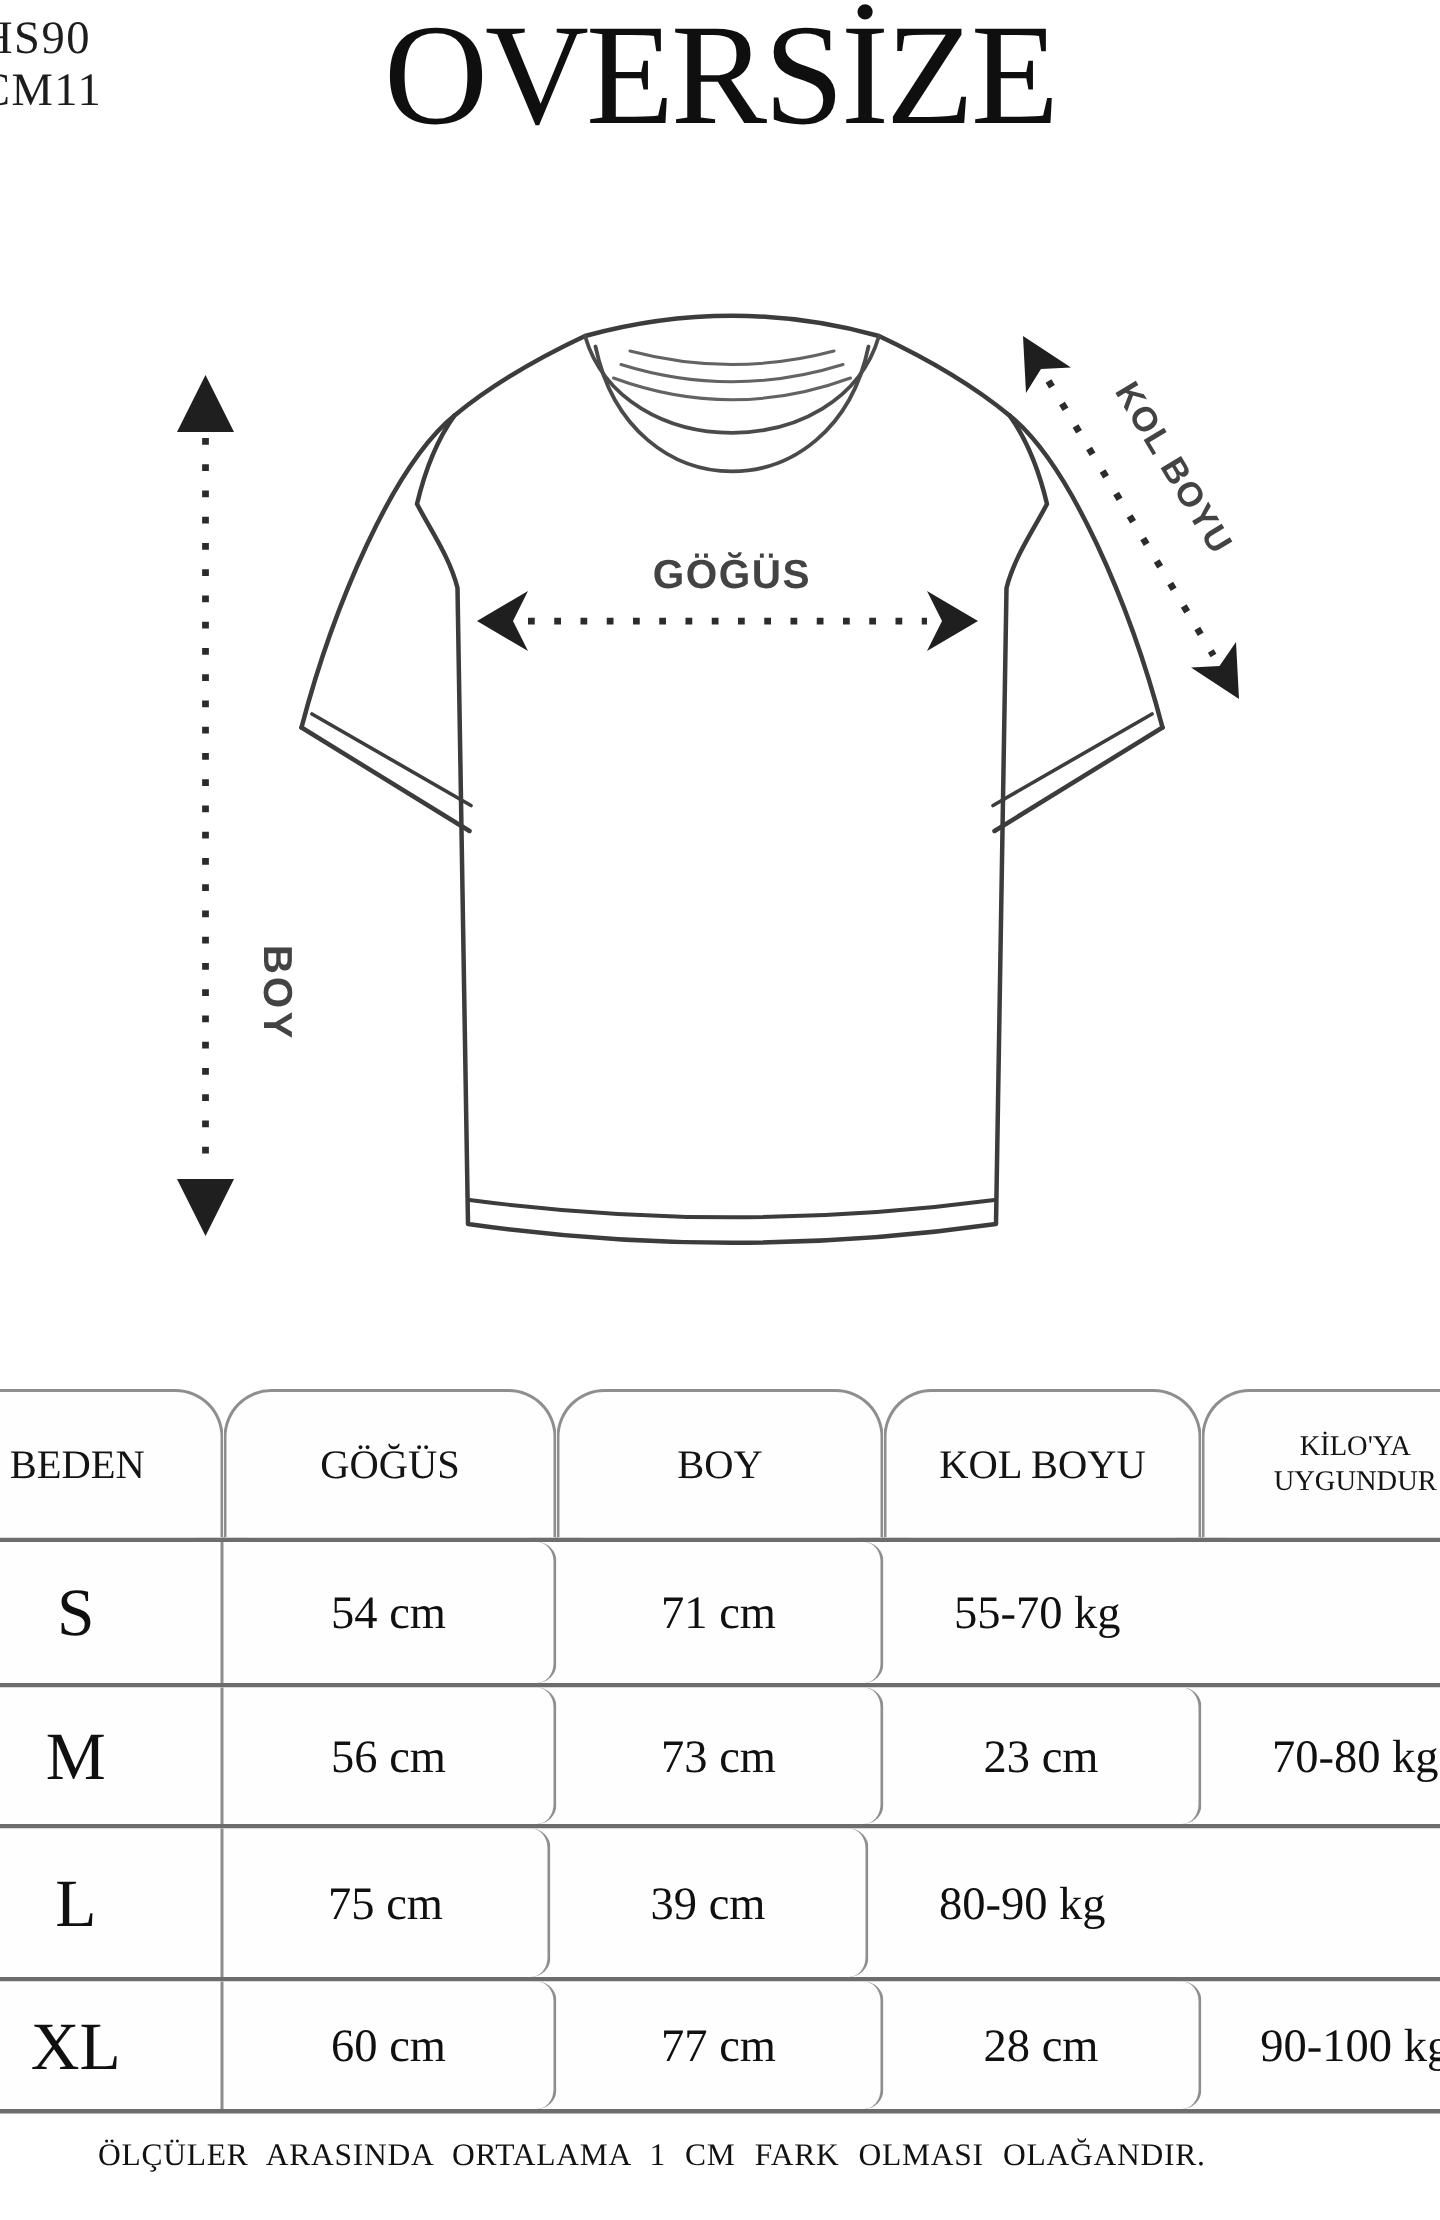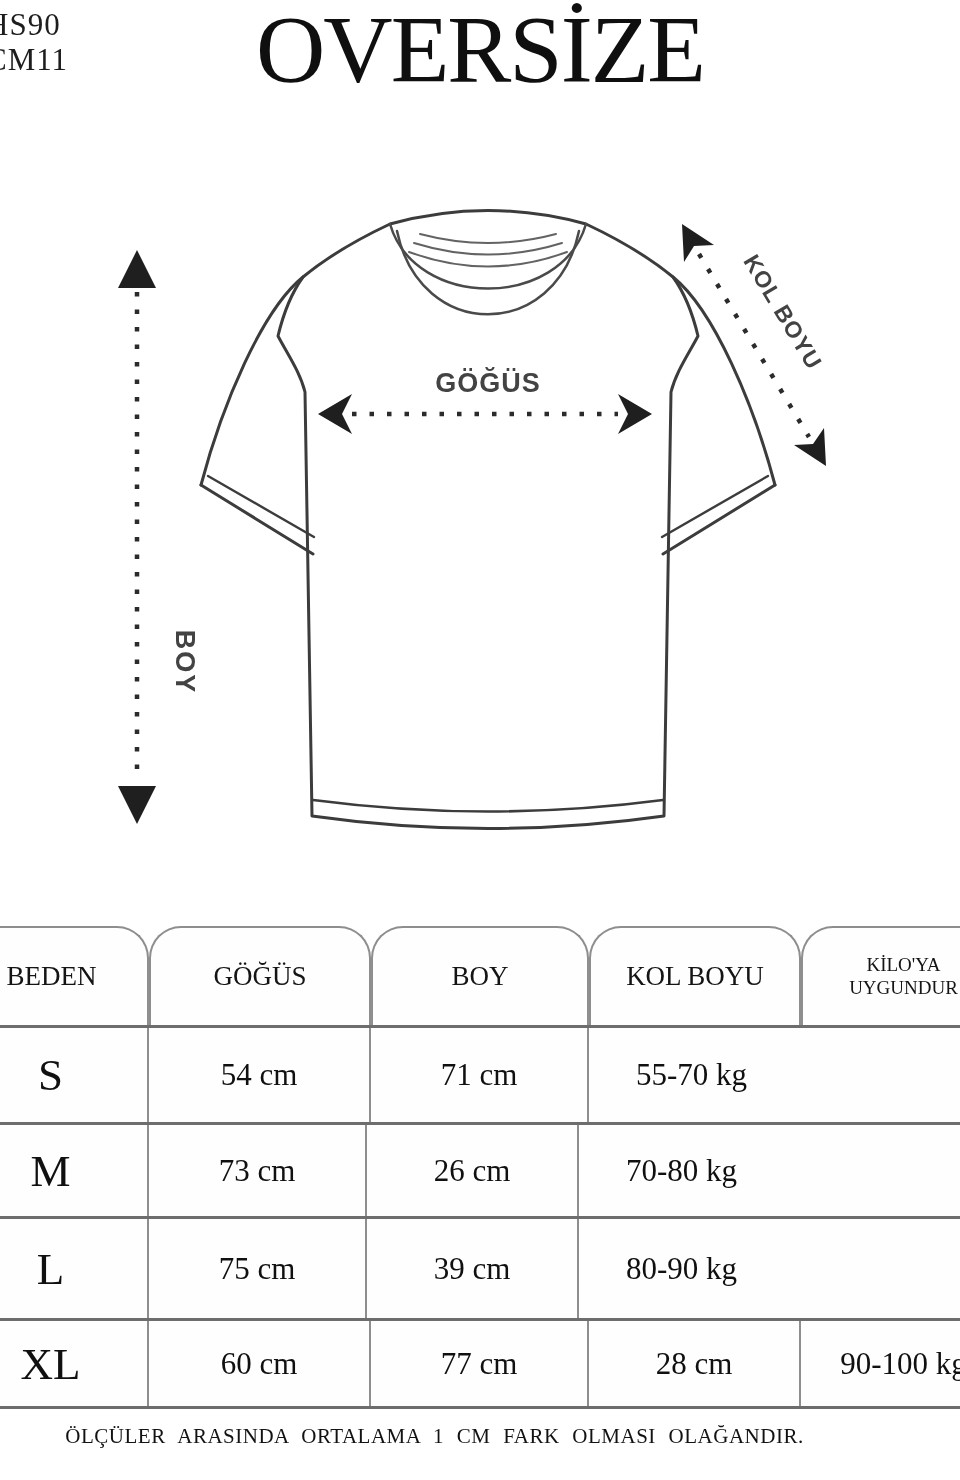--- a/index.html
+++ b/index.html
@@ -35,21 +35,21 @@
   .hdr-cell.small span{max-width:150px;display:inline-block;}
   .grid{border-top:3px solid #6d6d6d;}
   .grid-row{display:flex;border-bottom:3px solid #6d6d6d;background:#fefefe;}
   .grid-cell{
     box-sizing:border-box;display:flex;align-items:center;justify-content:center;
     border-right:2px solid #8e8e8e;color:#101010;
   }
   .grid-cell:last-child{border-right:none;}
   .c0{width:195px;} .c1{width:222px;} .c2{width:218px;} .c3{width:212px;} .c4{width:205px;}
   .size-letter{font-size:45px;}
-  .cell-val{font-size:31px;}
+  .cell-val{font-size:31px;border-radius:13px;}
   
   .r0{height:94px;} .r1{height:91px;} .r2{height:99px;} .r3{height:85px;}
   
   .footer-note{
     position:absolute;left:0;top:1424px;width:869px;text-align:center;
     font-size:21px;letter-spacing:0.5px;word-spacing:7px;color:#121212;
   }
 </style>
 </head>
 <body>
@@ -137,22 +137,23 @@
 
   <div class="grid">
     <div class="grid-row r0">
       <div class="grid-cell c0 size-letter">S</div>
       <div class="grid-cell c1 cell-val">54 cm</div>
       <div class="grid-cell c2 cell-val">71 cm</div>
       <div class="grid-cell c4 cell-val">55-70 kg</div>
     </div>
     <div class="grid-row r1">
       <div class="grid-cell c0 size-letter">M</div>
+      <div class="grid-cell c1 cell-val">56 cm</div>
       <div class="grid-cell c2 cell-val">73 cm</div>
-      <div class="grid-cell c3 cell-val">26 cm</div>
+      <div class="grid-cell c3 cell-val">23 cm</div>
       <div class="grid-cell c4 cell-val">70-80 kg</div>
     </div>
     <div class="grid-row r2">
       <div class="grid-cell c0 size-letter">L</div>
       <div class="grid-cell c2 cell-val">75 cm</div>
       <div class="grid-cell c3 cell-val">39 cm</div>
       <div class="grid-cell c4 cell-val">80-90 kg</div>
     </div>
     <div class="grid-row r3">
       <div class="grid-cell c0 size-letter">XL</div>

